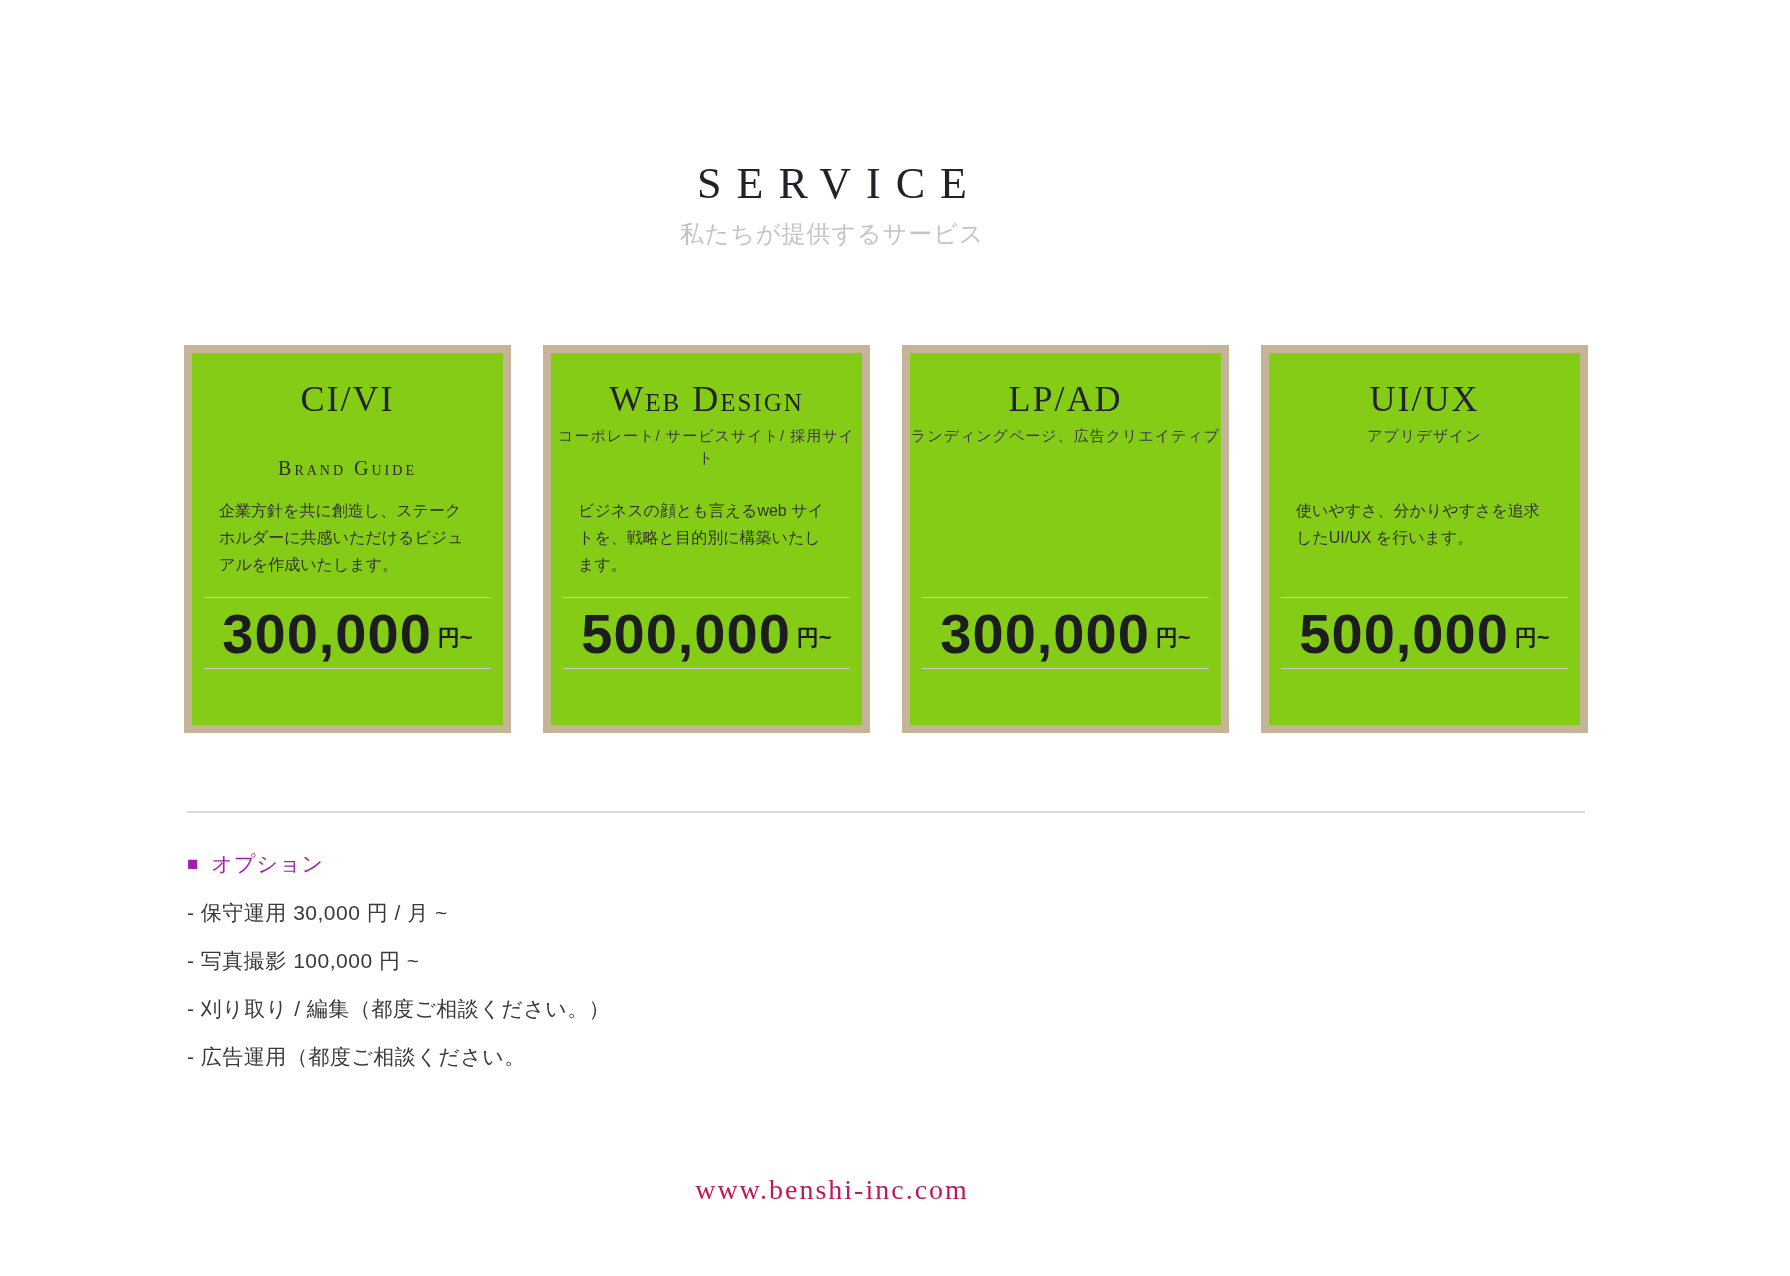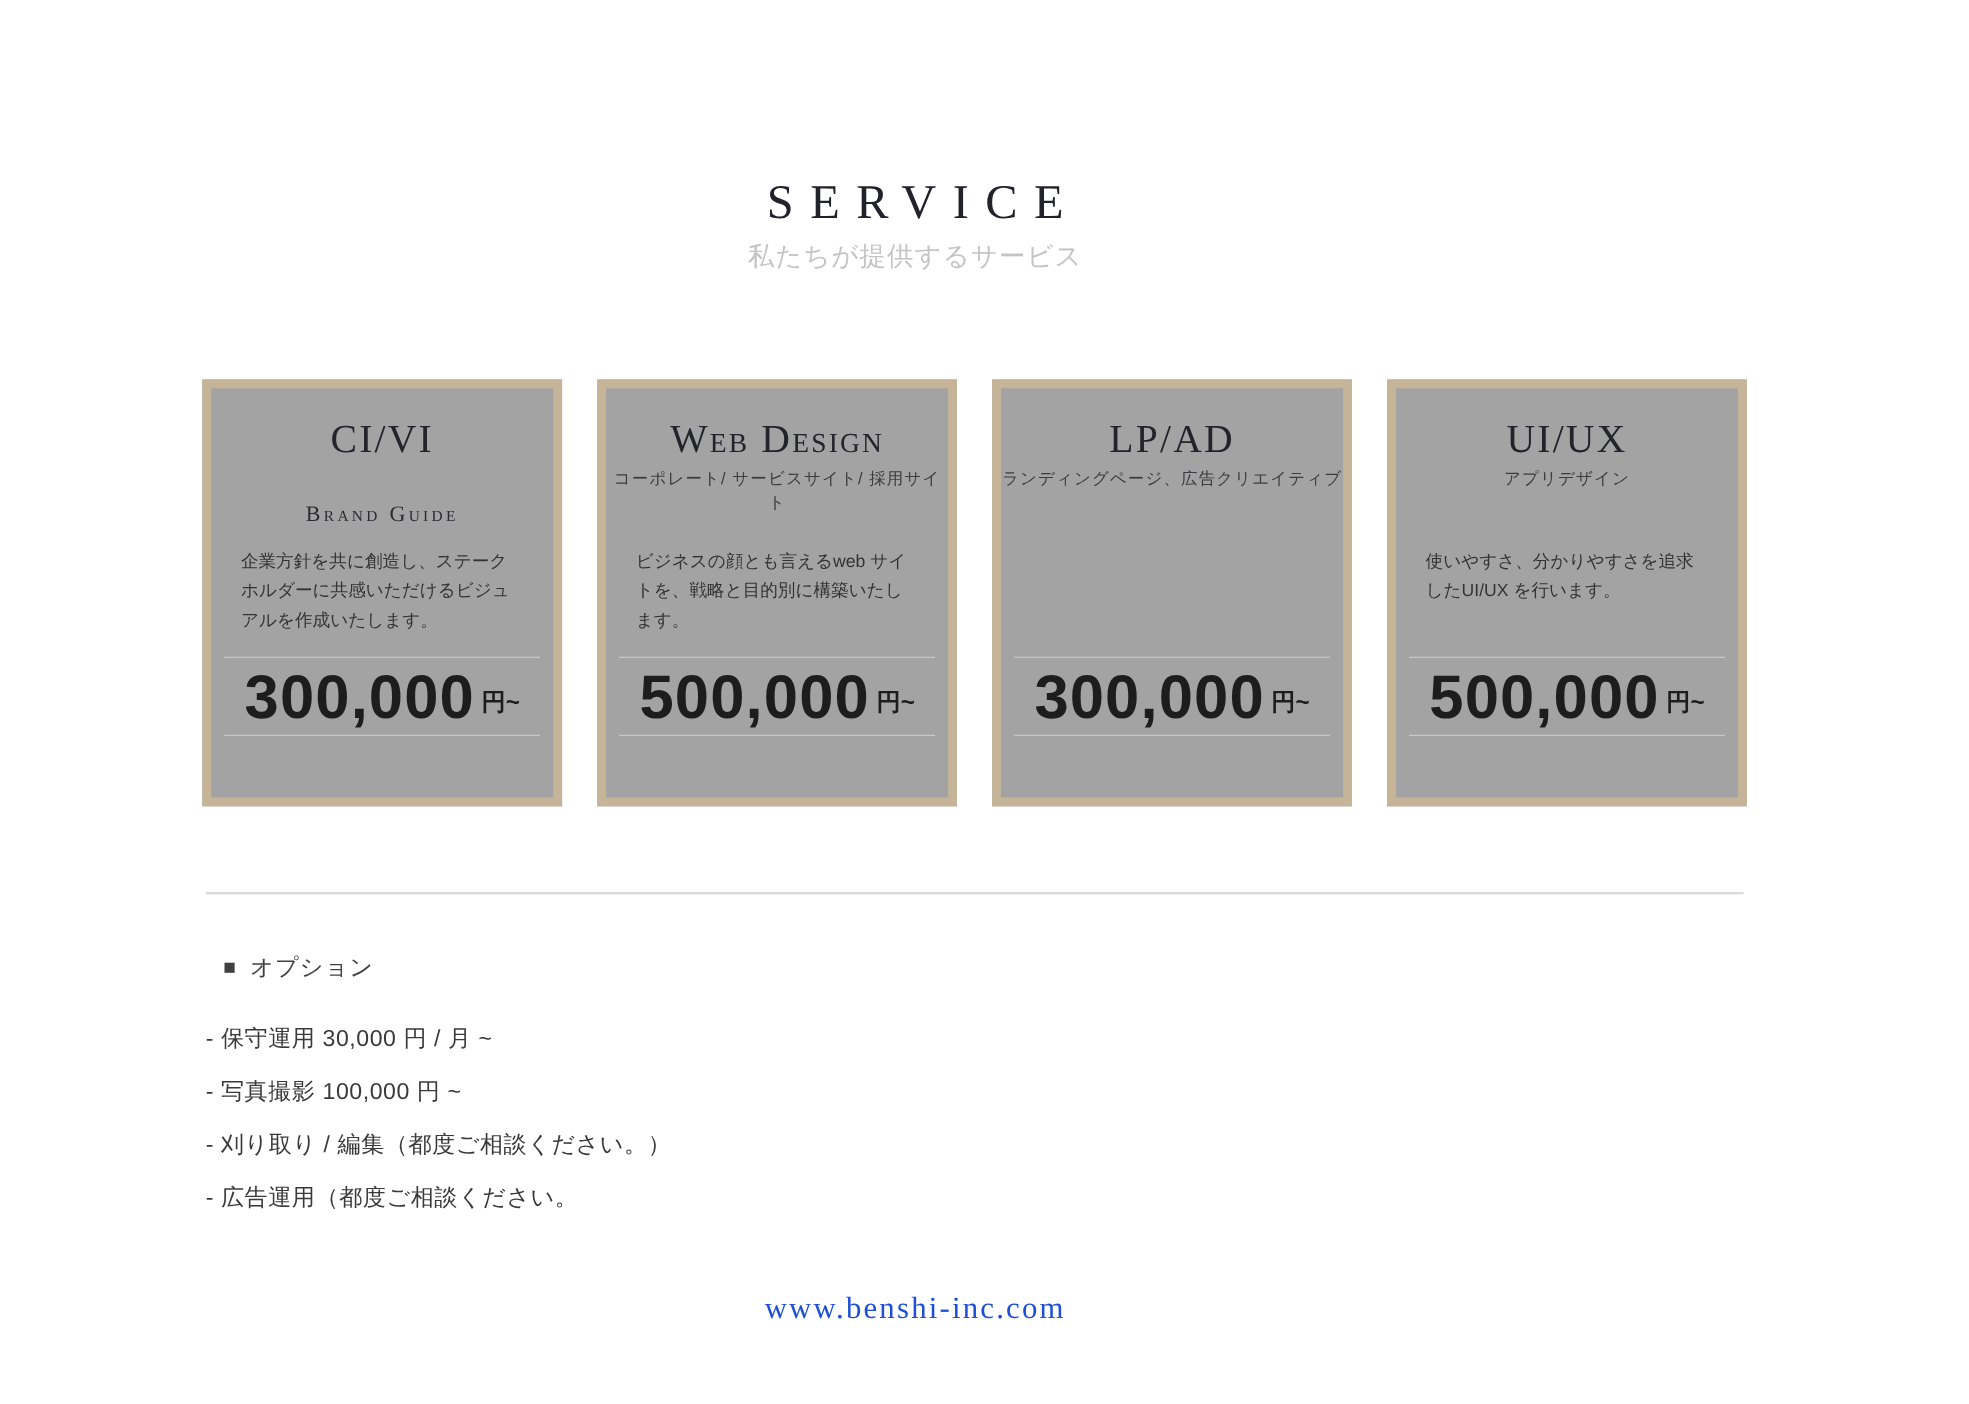--- a/index.html
+++ b/index.html
@@ -50,21 +50,21 @@
     left: 184px;
     display: flex;
     gap: 32px;
   }
   .card {
     position: relative;
     box-sizing: border-box;
     width: 327px;
     height: 388px;
     border: 8px solid #c6b498;
-    background: #a3a3a3;
+    background: #84cc16;
     text-align: center;
   }
   .card-title {
     position: absolute;
     top: 24px;
     left: 0;
     width: 100%;
     margin: 0;
     font-family: "Liberation Serif", "DejaVu Serif", serif;
     font-weight: 400;
@@ -145,24 +145,24 @@
   }
   .options {
     position: absolute;
     top: 851px;
     left: 187px;
     display: flex;
     flex-direction: column;
     gap: 22px;
   }
   .options-heading {
-    margin: 16px;
+    margin: 0;
     font-size: 21px;
     line-height: 26px;
-    color: #404040;
+    color: #a21caf;
     letter-spacing: 1px;
   }
   .options-heading .bullet {
     font-size: 19px;
     margin-right: 12px;
     position: relative;
     top: -1px;
   }
   .option-item {
     margin: 0;
@@ -178,21 +178,21 @@
     top: 1172px;
     left: 0;
     width: 100%;
     text-align: center;
   }
   .site-url {
     font-family: "Liberation Serif", "DejaVu Serif", serif;
     font-size: 28px;
     line-height: 36px;
     letter-spacing: 2px;
-    color: #1d4ed8;
+    color: #be185d;
   }
 </style>
 </head>
 <body>
 
 <div class="page">
 
   <div class="header">
     <h1 class="page-title">SERVICE</h1>
     <p class="page-subtitle">私たちが提供するサービス</p>

